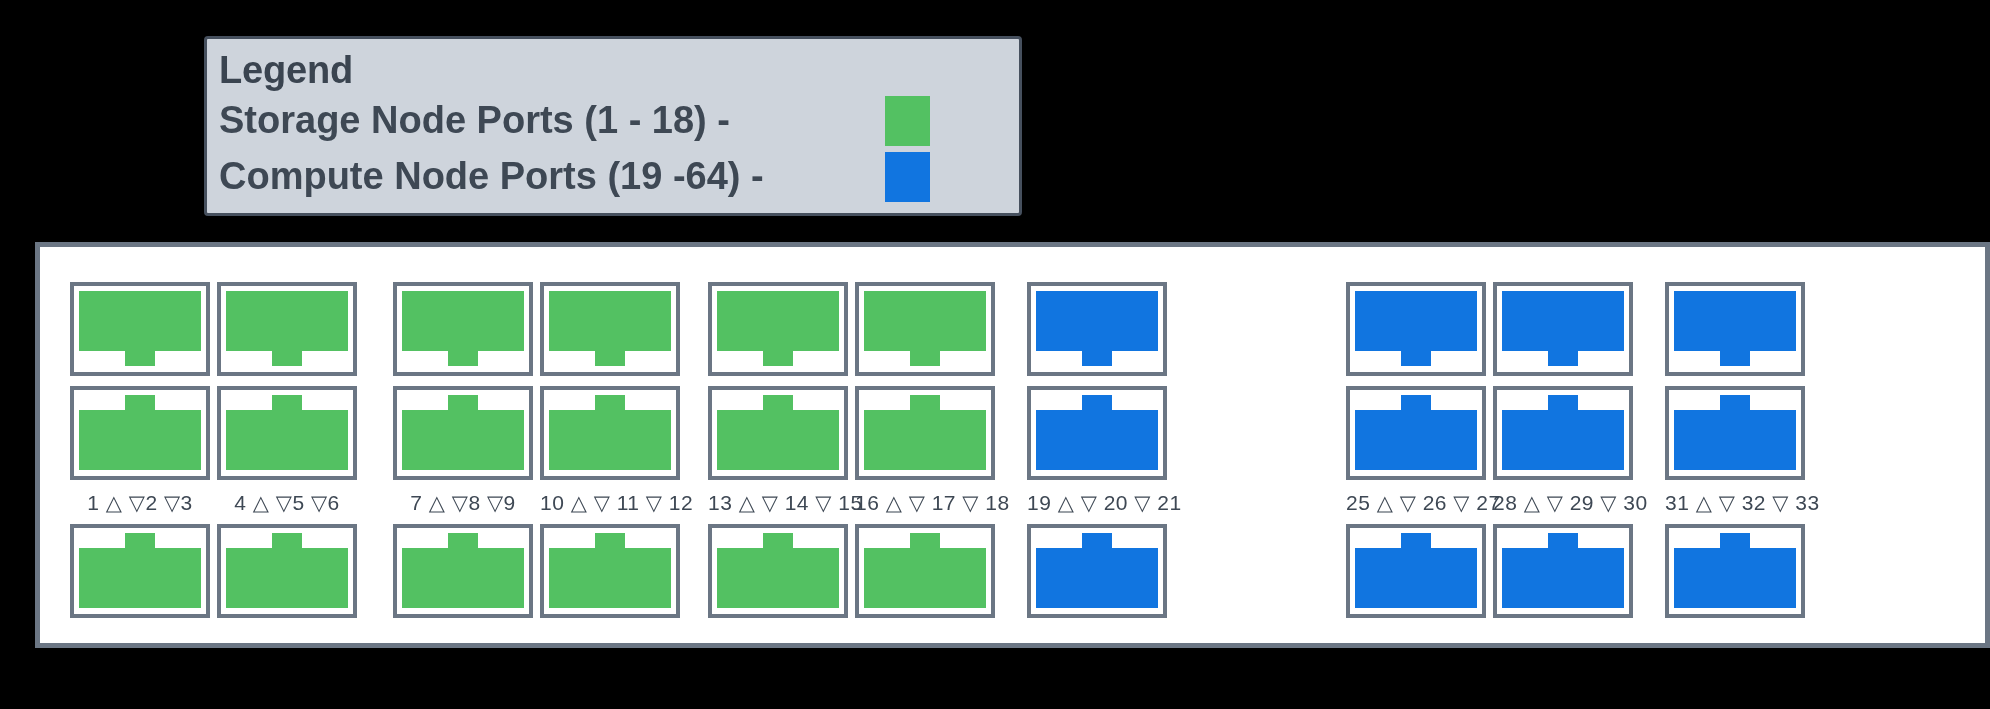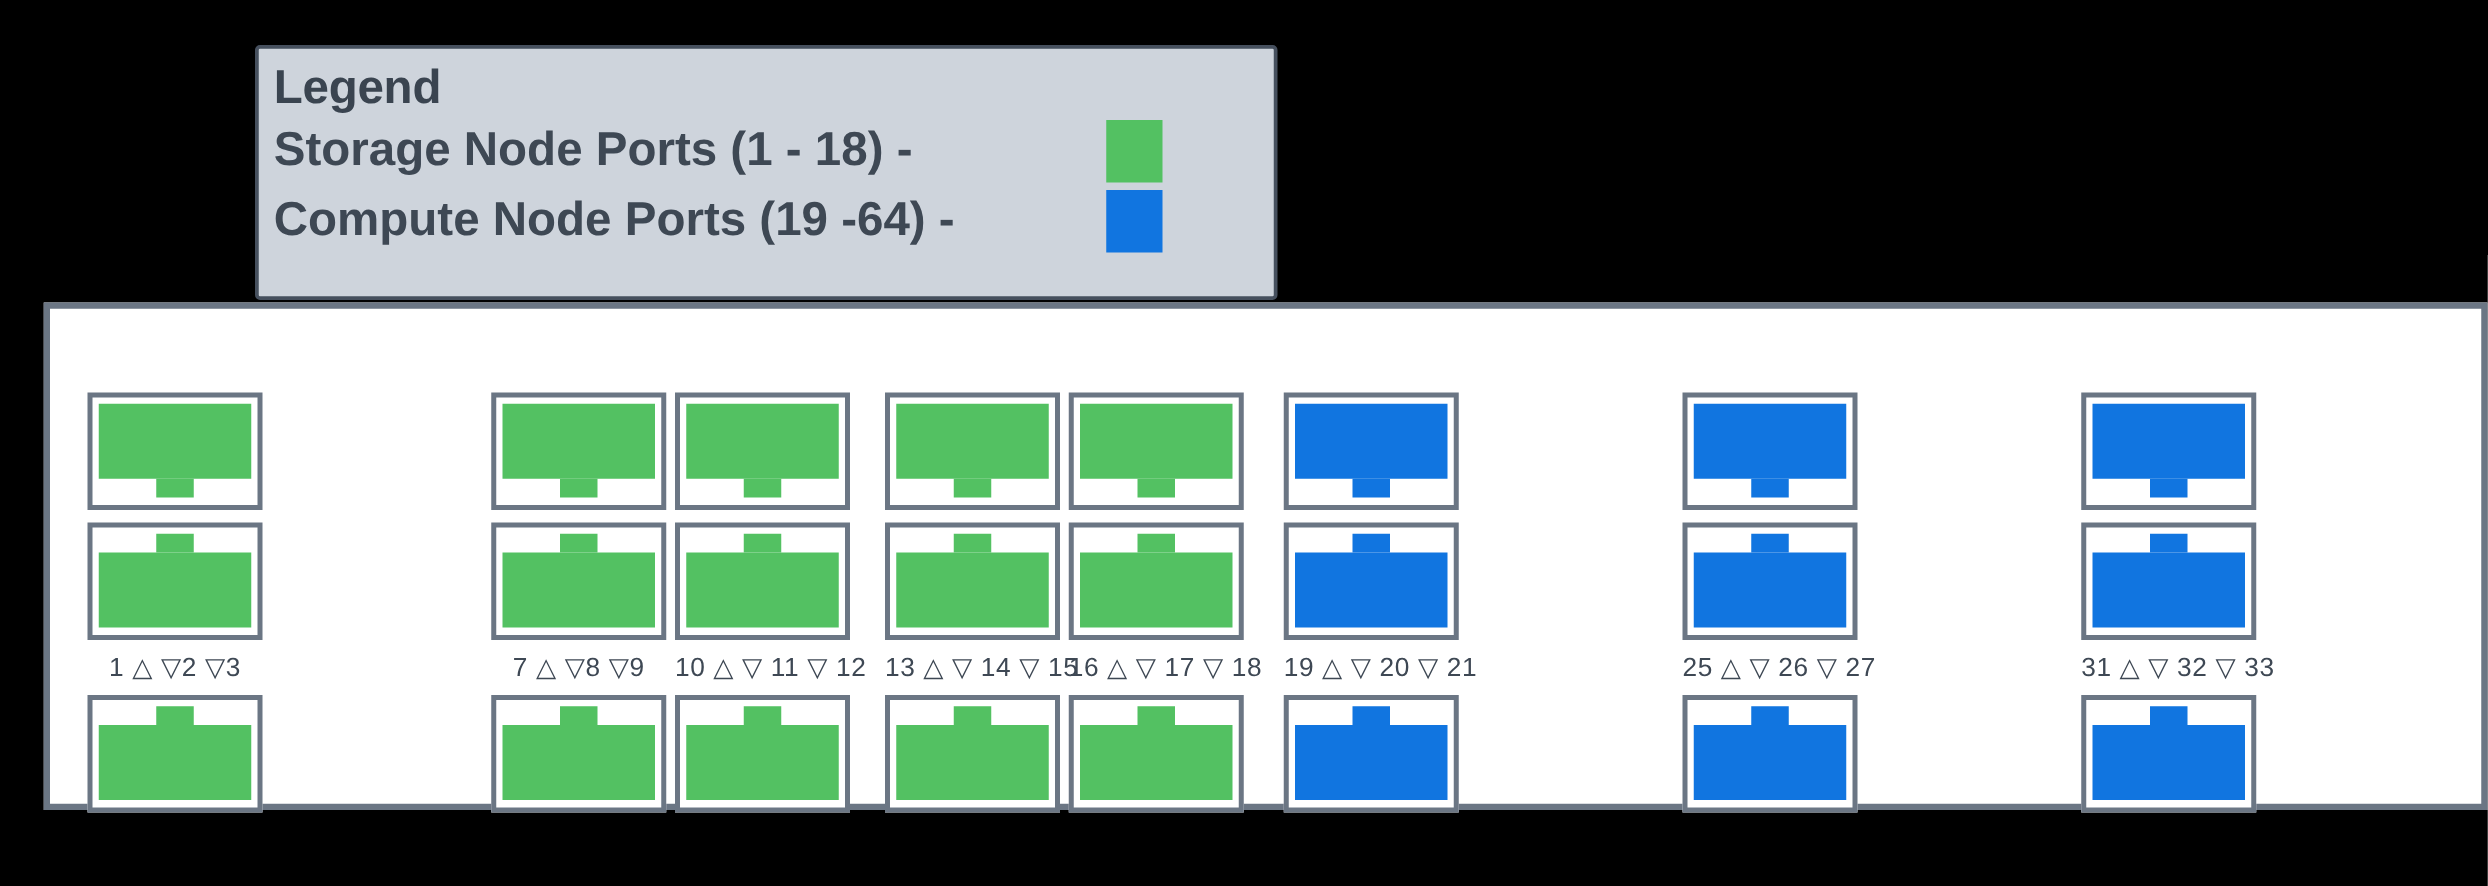--- a/index.html
+++ b/index.html
@@ -14,21 +14,21 @@
     overflow: hidden;
     font-family: "Liberation Sans", sans-serif;
   }
 
   
   #legend-box {
     position: absolute;
     left: 204px;
     top: 36px;
     width: 818px;
-    height: 204px;
+    height: 180px;
     background: #ced4dc;
     border: 3px solid #46505e;
     border-radius: 4px;
     box-sizing: border-box;
     padding: 10px 0 16px 8px;
   }
   #legend-title {
     font-size: 38px;
     font-weight: bold;
     color: #3a4450;
@@ -76,21 +76,20 @@
     left: 0;
     top: 0;
     width: 100%;
     height: 100%;
   }
   .port-block {
     position: absolute;
     top: 35px;
     width: 287px;
     height: 288px;
-    margin-top: 32px;
   }
   .port-group {
     position: absolute;
     top: 0;
     width: 140px;
     height: 336px;
   }
   .port-group.g-left  { left: 0px; }
   .port-group.g-right { left: 147px; }
 
@@ -185,20 +184,41 @@
             </div>
           </div>
           <div class="port r3 c-green">
             <div class="port-jack">
               <div class="jack-body"></div>
               <div class="jack-tab"></div>
             </div>
           </div>
           <div class="port-labels">1 △  ▽2  ▽3</div>
         </div>
+        <div class="port-group g-right">
+          <div class="port r1 c-green">
+            <div class="port-jack">
+              <div class="jack-body"></div>
+              <div class="jack-tab"></div>
+            </div>
+          </div>
+          <div class="port r2 c-green">
+            <div class="port-jack">
+              <div class="jack-body"></div>
+              <div class="jack-tab"></div>
+            </div>
+          </div>
+          <div class="port r3 c-green">
+            <div class="port-jack">
+              <div class="jack-body"></div>
+              <div class="jack-tab"></div>
+            </div>
+          </div>
+          <div class="port-labels">4 △  ▽5  ▽6</div>
+        </div>
       </div>
       <div class="port-block" style="left: 353px;">
         <div class="port-group g-left">
           <div class="port r1 c-green">
             <div class="port-jack">
               <div class="jack-body"></div>
               <div class="jack-tab"></div>
             </div>
           </div>
           <div class="port r2 c-green">
@@ -318,20 +338,41 @@
               <div class="jack-tab"></div>
             </div>
           </div>
           <div class="port r3 c-blue">
             <div class="port-jack">
               <div class="jack-body"></div>
               <div class="jack-tab"></div>
             </div>
           </div>
           <div class="port-labels">25 △ ▽ 26 ▽ 27</div>
+        </div>
+        <div class="port-group g-right">
+          <div class="port r1 c-blue">
+            <div class="port-jack">
+              <div class="jack-body"></div>
+              <div class="jack-tab"></div>
+            </div>
+          </div>
+          <div class="port r2 c-blue">
+            <div class="port-jack">
+              <div class="jack-body"></div>
+              <div class="jack-tab"></div>
+            </div>
+          </div>
+          <div class="port r3 c-blue">
+            <div class="port-jack">
+              <div class="jack-body"></div>
+              <div class="jack-tab"></div>
+            </div>
+          </div>
+          <div class="port-labels">28 △ ▽ 29 ▽ 30</div>
         </div>
       </div>
       <div class="port-block" style="left: 1625px;">
         <div class="port-group g-left">
           <div class="port r1 c-blue">
             <div class="port-jack">
               <div class="jack-body"></div>
               <div class="jack-tab"></div>
             </div>
           </div>

